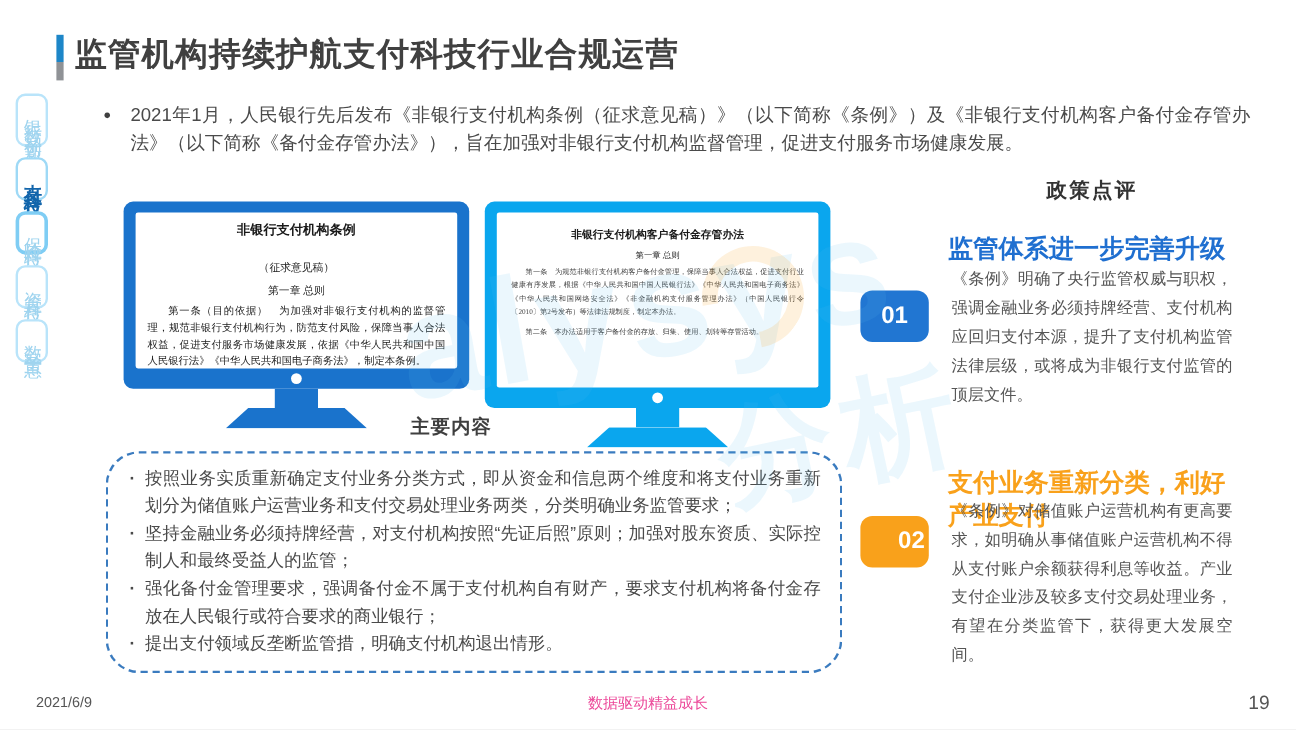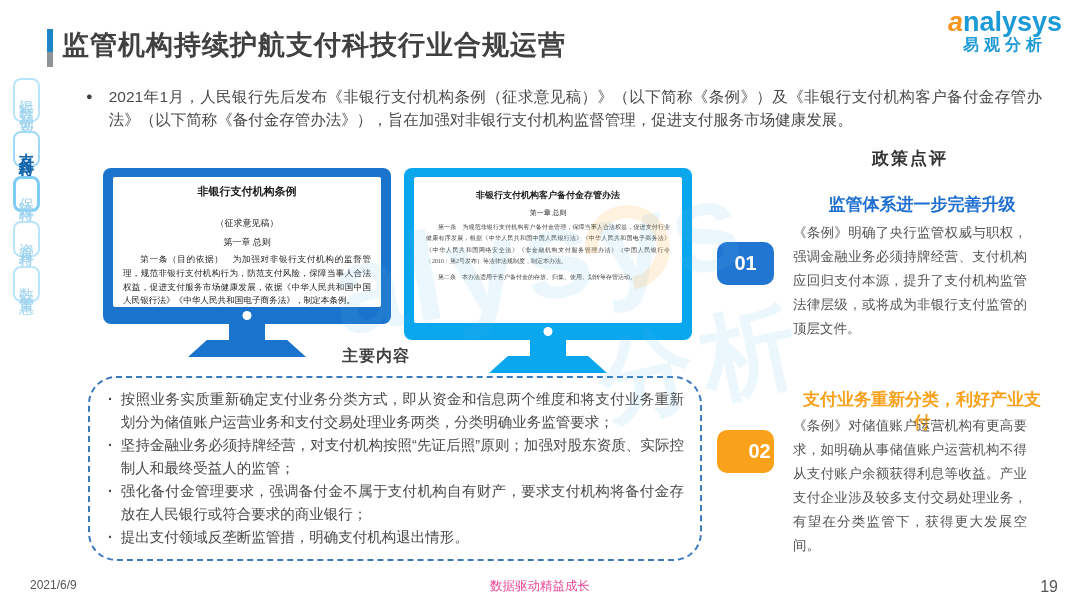--- a/index.html
+++ b/index.html
@@ -66,21 +66,21 @@
 
   
   .mc-box { position:absolute; left:88px; top:376px; width:614px; height:185px;
     border:2px dashed #3a7bbf; border-radius:28px; padding:10px 16px 6px 14px; background:transparent; }
   .mc-item { display:flex; font-size:14.5px; line-height:23px; color:#4a4a4a; text-align:justify; }
   .mc-item::before { content:"·"; font-weight:bold; margin:0 8px 0 4px; color:#4a4a4a; }
 
   
   .policy-header { position:absolute; left:790px; top:147px; width:240px; text-align:center;
     font-size:17px; font-weight:bold; color:#333; letter-spacing:2px; }
-  .sec-heading { position:absolute; width:240px; text-align:center; font-size:17px; font-weight:bold;margin-left:12px; }
+  .sec-heading { position:absolute; width:240px; text-align:left; font-size:21px; font-weight:bold; }
   .sec1-heading { left:790px; top:193px; }
   .sec2-heading { left:790px; top:388px; }
   .sec-body { position:absolute; left:793px; width:234px; font-size:13.5px; line-height:24px;
     color:#555; text-align:justify; }
   .sec1-body { top:221px; }
   .sec2-body { top:414px; }
   .badge { position:absolute; left:717px; width:57px; height:43px; border-radius:10px;
     color:#fff; font-size:20px; font-weight:bold; text-align:center; line-height:43px; }
   .badge1 { top:242px; }
   .badge2 { top:430px; }
@@ -106,24 +106,20 @@
 
 <div id="slide">
 
   <div class="wm wm-latin">alysys</div>
   <div class="wm wm-cn">分析</div>
   <div class="wm wm-swirl"></div>
 
   <div class="title-bar"></div>
   <h1 class="page-title">监管机构持续护航支付科技行业合规运营</h1>
 
-  <div class="logo">
-    <div class="logo-word"><span class="logo-a">a</span><span>nalysys</span></div>
-    <div class="logo-cn">易观分析</div>
-  </div>
 
   <nav class="sidebar">
     <div class="tab">银行数字创新</div>
     <div class="tab active">支付科技</div>
     <div class="tab thick">保险科技</div>
     <div class="tab">资管科技</div>
     <div class="tab">数字普惠</div>
   </nav>
 
   <div class="intro">

